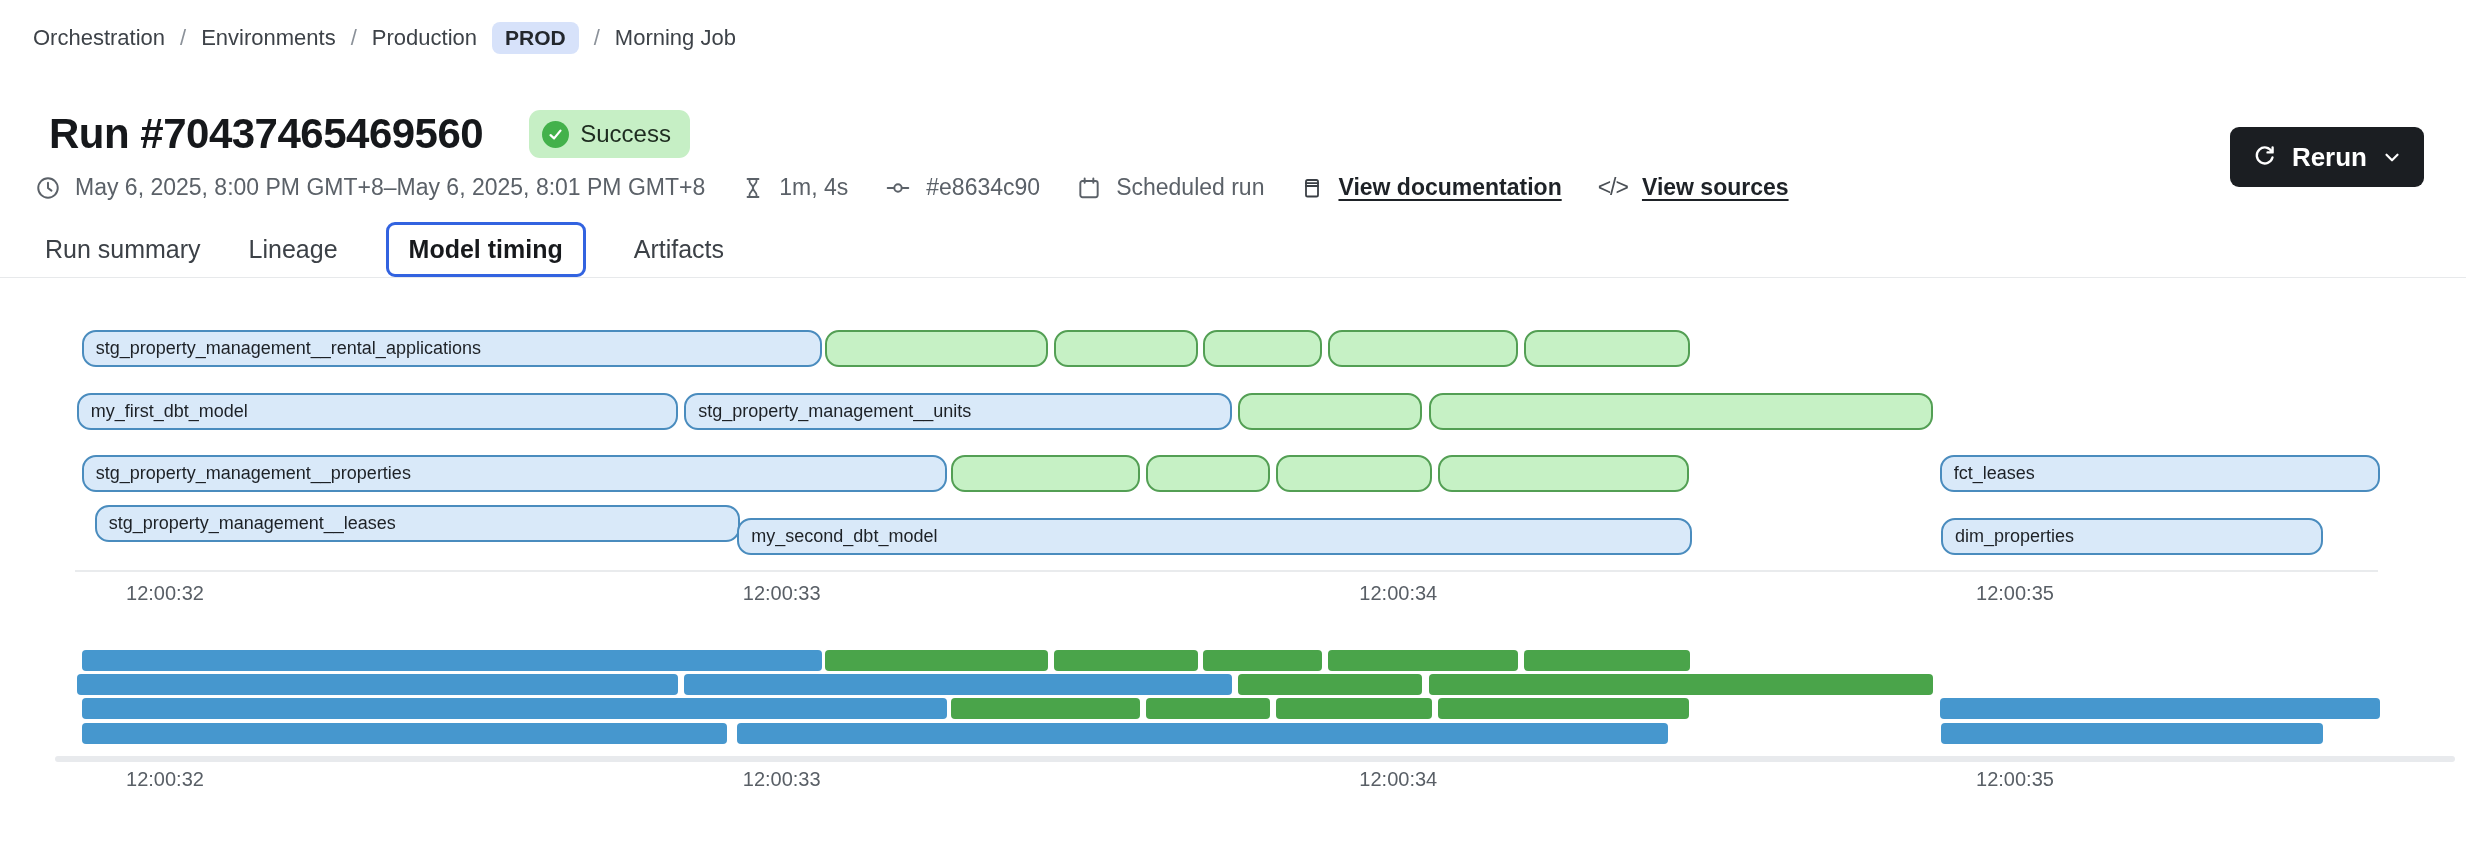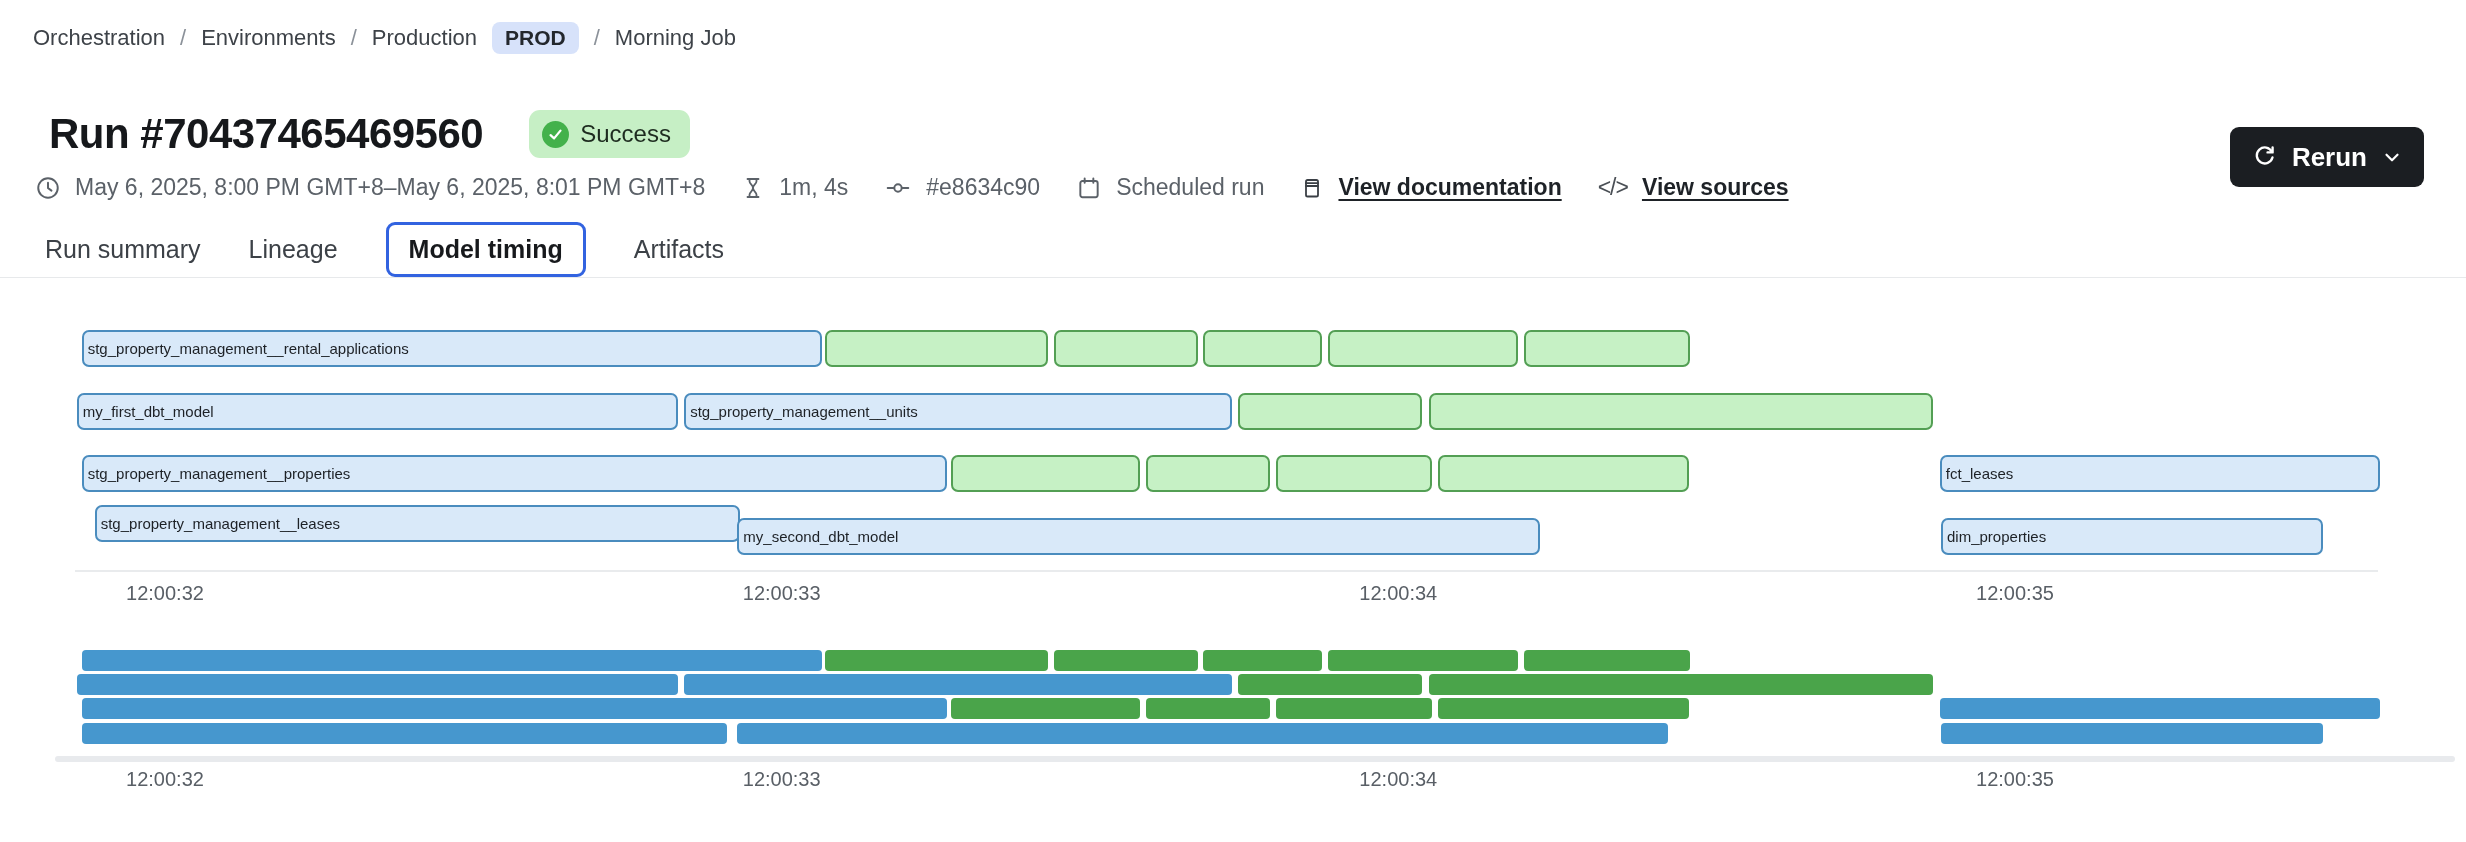--- a/index.html
+++ b/index.html
@@ -25,21 +25,21 @@
   .meta-link{color:#1e2227;font-weight:700;text-decoration:underline;text-underline-offset:4px;cursor:pointer;}
   .code-glyph{font-weight:400;color:#4a4f55;font-size:23px;letter-spacing:-1px;}
   
   .rerun-btn{position:absolute;right:42px;top:127px;height:60px;background:var(--rerun-bg);color:#fff;border:none;border-radius:9px;display:flex;align-items:center;gap:14px;padding:0 21px;font-size:26px;font-weight:700;font-family:inherit;cursor:pointer;}
   
   .tabs{position:absolute;left:45px;top:222px;display:flex;align-items:center;gap:48px;font-size:25px;color:#3c4147;}
   .tab{cursor:pointer;padding:12px 0;}
   .tab.selected{border:3px solid var(--tab-active-border);border-radius:9px;padding:10px 20px;font-weight:600;color:#17191c;background:#fff;}
   .tabs-divider{position:absolute;left:0;top:277px;width:2466px;height:1px;background:#e7e9eb;}
   
-  .bar{position:absolute;box-sizing:border-box;border:2px solid;border-radius:7px;display:flex;align-items:center;padding:0 4px;font-size:15px;color:#1d2126;overflow:hidden;white-space:nowrap;cursor:pointer;background:#fff;}
+  .bar{position:absolute;box-sizing:border-box;border:2px solid;border-radius:14px;display:flex;align-items:center;padding:0 12px;font-size:18px;color:#1d2126;overflow:hidden;white-space:nowrap;cursor:pointer;background:#fff;}
   .bar.blue{background:var(--model-fill);border-color:var(--model-border);}
   .bar.green{background:var(--other-fill);border-color:var(--other-border);}
   .mini-bar{position:absolute;border-radius:4px;cursor:pointer;}
   .mini-bar.blue{background:var(--minimap-model);}
   .mini-bar.green{background:var(--minimap-other);}
   .tick{position:absolute;transform:translateX(-50%);font-size:20px;color:#595f66;white-space:nowrap;}
   .chart-baseline{position:absolute;left:75px;top:570px;width:2303px;height:2px;background:#e9ebed;}
   .mini-track{position:absolute;left:55px;top:756px;width:2400px;height:6px;border-radius:3px;background:#e8eaed;cursor:pointer;}
   svg{display:block;}
 </style>
@@ -166,21 +166,21 @@
     <div class="bar green" style="left: 951.3px; width: 188.7px; top: 455.2px; height: 37px;"></div>
     <div class="bar green" style="left: 1146.1px; width: 124px; top: 455.2px; height: 37px;"></div>
     <div class="bar green" style="left: 1276.2px; width: 156px; top: 455.2px; height: 37px;"></div>
     <div class="bar green" style="left: 1437.8px; width: 251px; top: 455.2px; height: 37px;"></div>
     <div class="bar blue" style="left: 1939.8px; width: 440.3px; top: 455.2px; height: 37px;">
       <span>fct_leases</span>
     </div>
     <div class="bar blue" style="left: 81.7px; width: 645px; top: 505px; height: 37px; margin-left: 13px;">
       <span>stg_property_management__leases</span>
     </div>
-    <div class="bar blue" style="left: 737.3px; width: 803px; top: 517.8px; height: 37px;">
+    <div class="bar blue" style="left: 737.3px; width: 955px; top: 517.8px; height: 37px;">
       <span>my_second_dbt_model</span>
     </div>
     <div class="bar blue" style="left: 1941px; width: 382.3px; top: 517.8px; height: 37px;">
       <span>dim_properties</span>
     </div>
   </div>
 <div class="chart-baseline"></div>
 <div id="main-axis">
     <div class="tick" style="left: 165px; top: 582px;">12:00:32</div>
     <div class="tick" style="left: 781.7px; top: 582px;">12:00:33</div>

